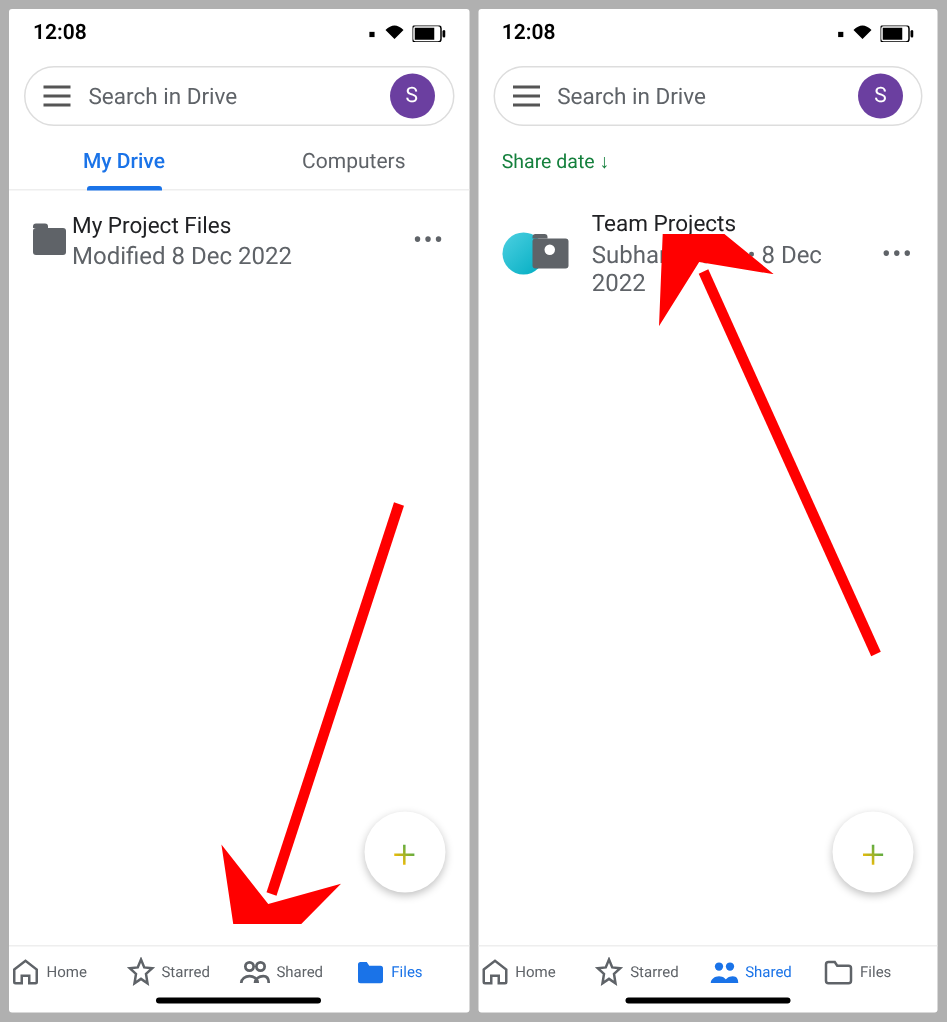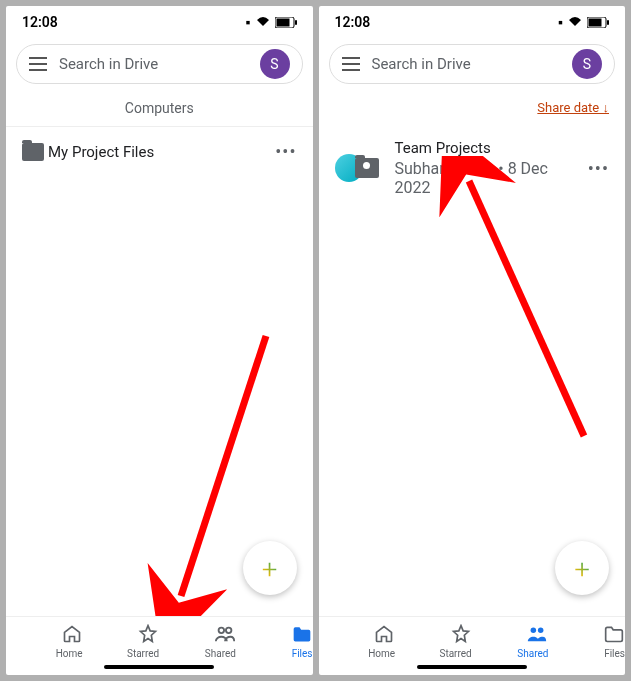--- a/index.html
+++ b/index.html
@@ -95,26 +95,25 @@
       bottom: -1px;
       left: 50%;
       transform: translateX(-50%);
       width: 50px;
       height: 3px;
       background: #1a73e8;
       border-radius: 2px 2px 0 0;
     }
     .sort-row {
       display: flex;
-      justify-content: flex-end;
+      justify-content: flex-start;
       align-items: center;
       padding: 10px 16px;
       font-size: 13px;
-      color: #c2410c;
-      text-decoration: underline;
+      color: #15803d;
     }
     .grid-icon {
       display: grid;
       grid-template-columns: 1fr 1fr 1fr;
       gap: 2px;
       width: 14px;
       height: 14px;
     }
     .grid-icon span {
       background: #5f6368;
@@ -221,22 +220,22 @@
       -webkit-text-fill-color: transparent;
     }
     .bottom-nav {
       display: flex;
       border-top: 1px solid #eee;
       padding: 6px 0 2px;
     }
     .nav-item {
       flex: 1;
       display: flex;
-      flex-direction: column;
-      align-items: flex-end;
+      flex-direction: row;
+      align-items: center;
       gap: 3px;
     }
     .nav-icon {
       width: 22px;
       height: 22px;
       display: flex;
       align-items: center;
       justify-content: center;
     }
     .nav-label {
@@ -291,29 +290,31 @@
     <div class="menu-icon">
         <span></span>
         <span></span>
         <span></span>
       </div>
     <div class="search-text">Search in Drive</div>
     <div class="avatar">S</div>
   </div>
 
   <div class="tabs">
+    <div class="tab active">My Drive</div>
     <div class="tab">Computers</div>
   </div>
 
 
   <div class="file-list">
     <div class="file-item">
       <div class="folder-icon"></div>
       <div class="file-info">
         <div class="file-name">My Project Files</div>
+        <div class="file-meta">Modified 8 Dec 2022</div>
       </div>
       <div class="more-icon">•••</div>
     </div>
   </div>
 
   <svg class="arrow" style="left:130px; top:310px; width:150px; height:300px;" viewBox="0 0 150 300">
     <defs>
         <marker id="ah1" markerWidth="12" markerHeight="12" refX="3" refY="6" orient="auto">
           <path d="M0,0 L12,6 L0,12 L4,6 Z" fill="#ff0000"></path>
         </marker>

